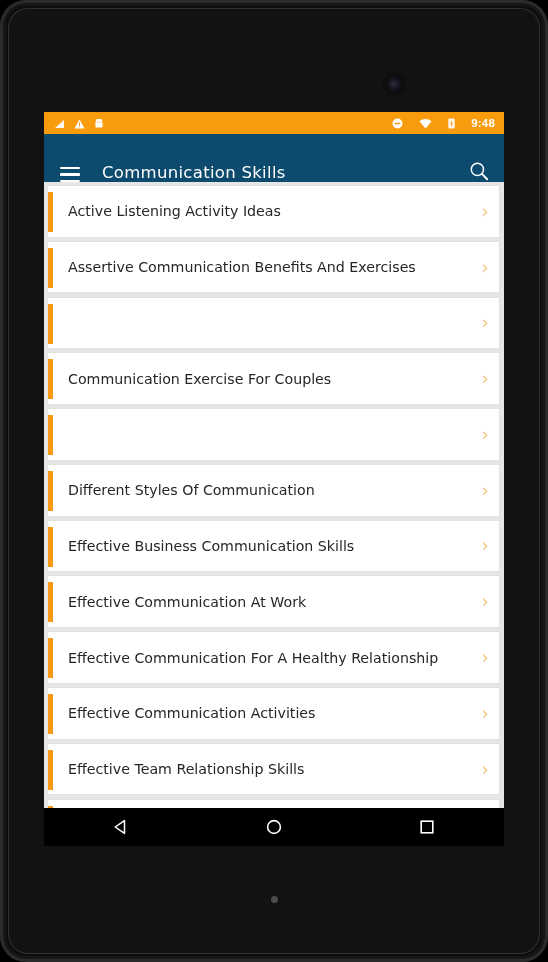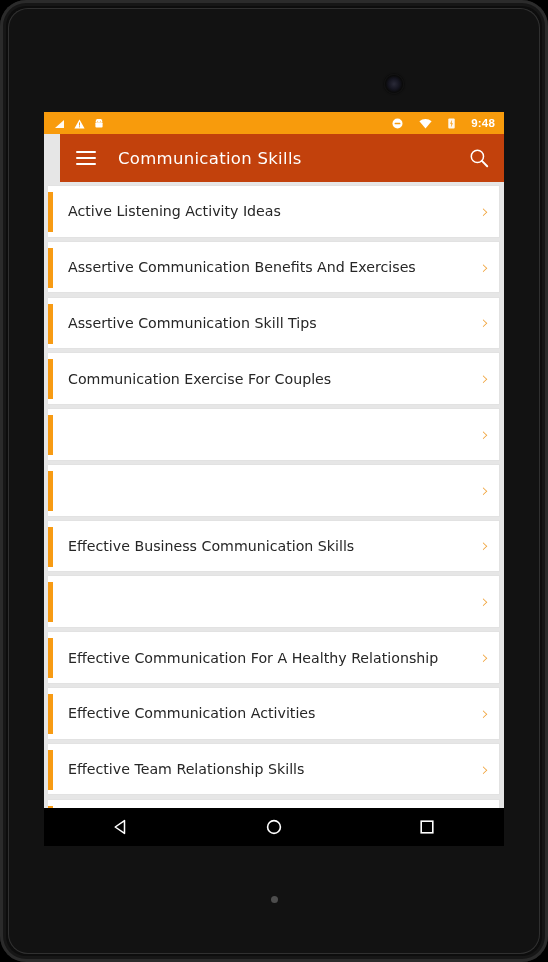--- a/index.html
+++ b/index.html
@@ -59,24 +59,23 @@
     color:#ffffff; font-size:11.5px; font-weight:bold;
     font-family:"Liberation Sans", sans-serif;
     letter-spacing:.2px;
   }
   .sbicon { display:block; }
 
   
   #toolbar {
     position:relative;
     height:48px;
-    background:#c2410c;
-    display:flex; align-items:center;
+    background:#0c4a6e;
+    display:flex; align-items:flex-end;
     padding:0 14px 0 16px;
-    margin-left:16px;
   }
   #hamburger {
     width:20px; height:15px;
     display:flex; flex-direction:column; justify-content:space-between;
     cursor:pointer;
   }
   #hamburger span { display:block; height:2.4px; background:#fff; border-radius:1px; }
   #app-title {
     margin-left:22px;
     color:#ffffff;
@@ -217,43 +216,44 @@
           <div class="row-label">Active Listening Activity Ideas</div>
           <div class="chev">›</div>
         </div>
         <div class="row">
           <div class="accent"></div>
           <div class="row-label">Assertive Communication Benefits And Exercises</div>
           <div class="chev">›</div>
         </div>
         <div class="row">
           <div class="accent"></div>
-          <div class="row-label">Assertive Communication Skill Tips</div>
           <div class="chev">›</div>
         </div>
         <div class="row">
           <div class="accent"></div>
           <div class="row-label">Communication Exercise For Couples</div>
           <div class="chev">›</div>
         </div>
         <div class="row">
           <div class="accent"></div>
           <div class="chev">›</div>
         </div>
         <div class="row">
           <div class="accent"></div>
+          <div class="row-label">Different Styles Of Communication</div>
           <div class="chev">›</div>
         </div>
         <div class="row">
           <div class="accent"></div>
           <div class="row-label">Effective Business Communication Skills</div>
           <div class="chev">›</div>
         </div>
         <div class="row">
           <div class="accent"></div>
+          <div class="row-label">Effective Communication At Work</div>
           <div class="chev">›</div>
         </div>
         <div class="row">
           <div class="accent"></div>
           <div class="row-label">Effective Communication For A Healthy Relationship</div>
           <div class="chev">›</div>
         </div>
         <div class="row">
           <div class="accent"></div>
           <div class="row-label">Effective Communication Activities</div>

